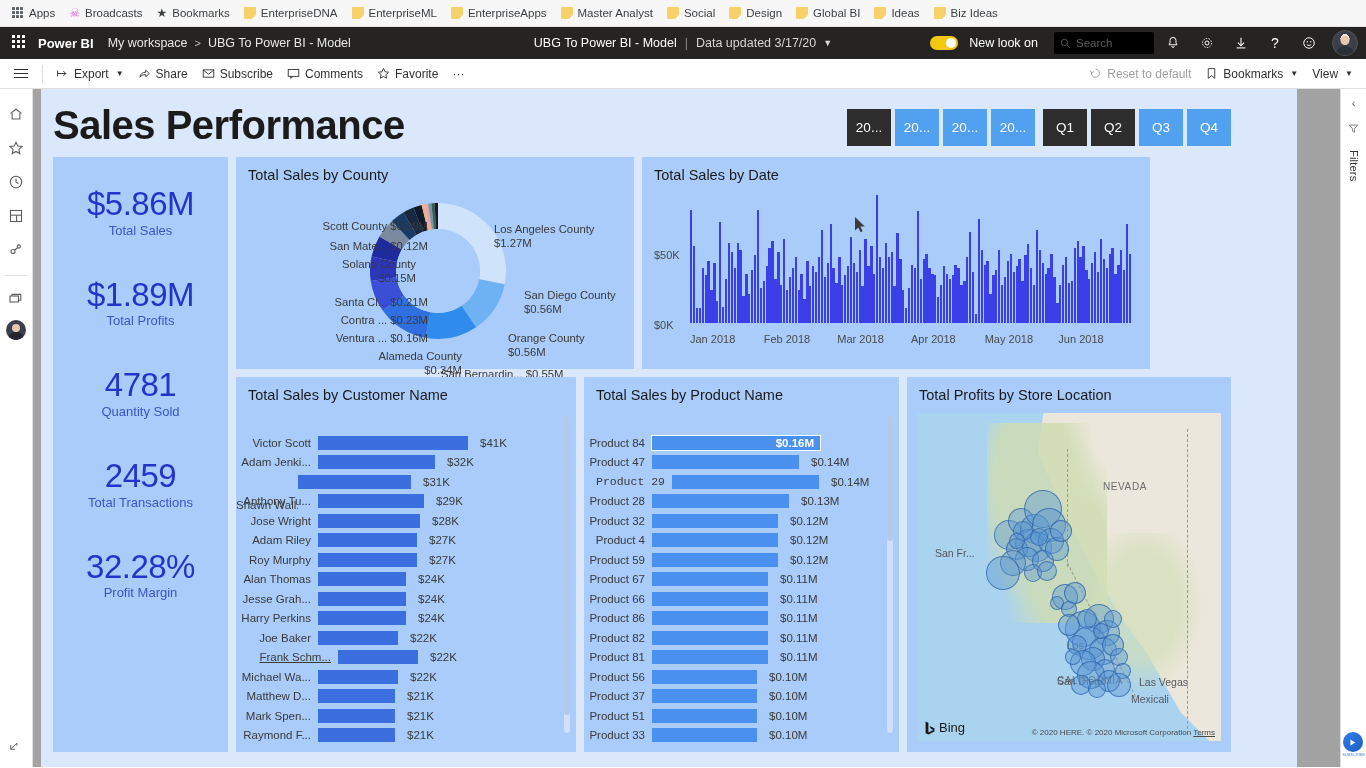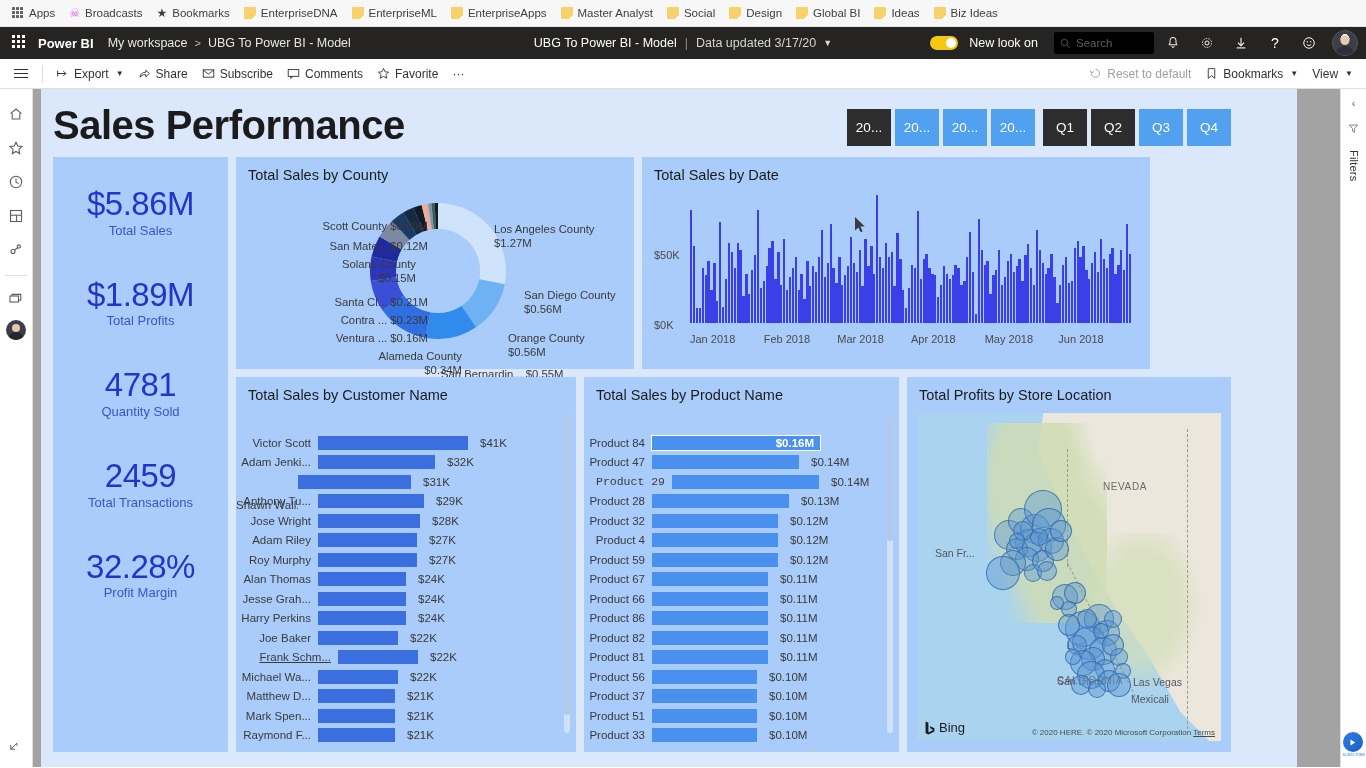--- a/index.html
+++ b/index.html
@@ -1082,21 +1082,21 @@
           <div class="map-green"></div>
           <div class="map-green2"></div>
 
           <div class="state-line" style="left:150px; top:36px; height:118px; transform:rotate(0deg);"></div>
           <div class="state-line" style="left:150px; top:150px; height:150px; transform:rotate(-27deg); transform-origin: top;"></div>
           <div class="state-line" style="left:270px; top:16px; height:300px;"></div>
 
           <div class="map-lbl" style="left:186px; top:68px;">NEVADA</div>
           <div class="map-lbl" style="left:140px; top:262px;">CALIFORNIA</div>
           <div class="map-lbl city" style="left:18px; top:134px;">San Fr...</div>
-          <div class="map-lbl city" style="left:216px; top:263px;">Las Vegas</div>
+          <div class="map-lbl city" style="left:222px; top:263px;">Las Vegas</div>
           <div class="map-lbl city" style="left:150px; top:226px;">Los</div>
           <div class="map-lbl city" style="left:140px; top:262px;">San Diego</div>
           <div class="map-lbl city" style="left:214px; top:280px;">Mexicali</div>
 
           <div id="map-bubbles">
               <div class="bubble" style="left: 77px; top: 107px; width: 30px; height: 30px;"></div>
               <div class="bubble" style="left: 91px; top: 95px; width: 26px; height: 26px;"></div>
               <div class="bubble" style="left: 103px; top: 101px; width: 30px; height: 30px;"></div>
               <div class="bubble" style="left: 107px; top: 77px; width: 38px; height: 38px;"></div>
               <div class="bubble" style="left: 115px; top: 95px; width: 34px; height: 34px;"></div>

